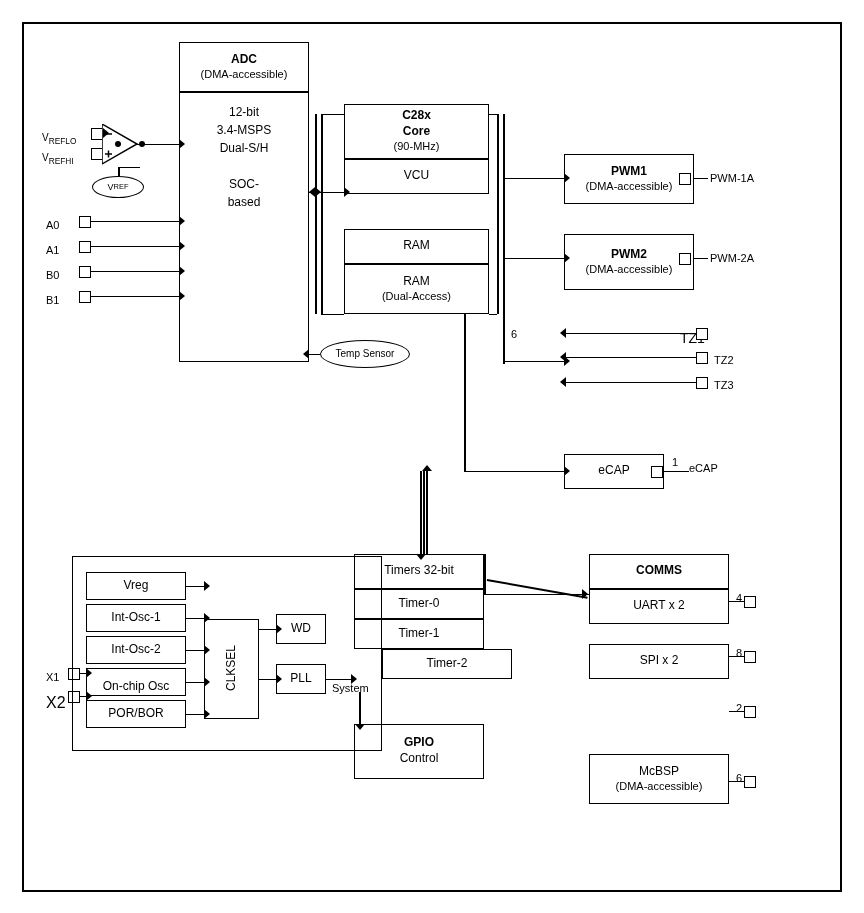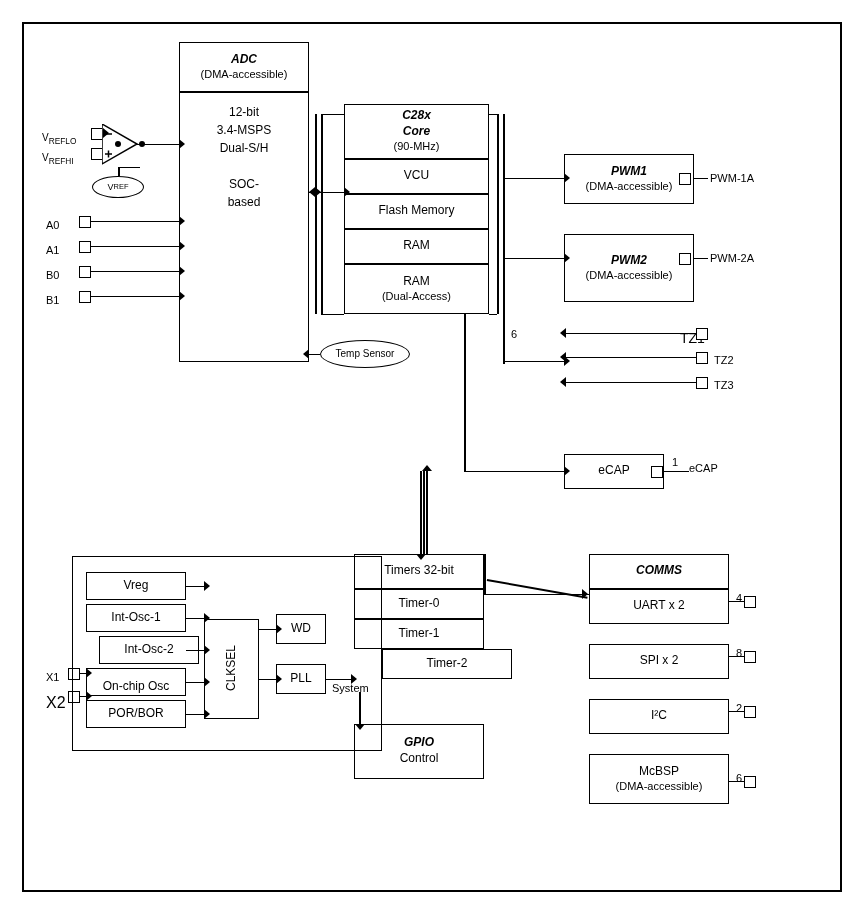--- a/index.html
+++ b/index.html
@@ -26,21 +26,20 @@
       flex-direction: column;
       align-items: center;
       justify-content: center;
       text-align: center;
       font-size: 12px;
       line-height: 1.3;
     }
     .block-title {
       font-weight: bold;
       text-align: center;
-      font-style: italic;
     }
     .label {
       position: absolute;
       font-size: 11px;
       text-align: center;
     }
     
     .arrow-line {
       position: absolute;
       background: #000;
@@ -219,23 +218,20 @@
   <div class="block" style="left:320px; top:80px; width:145px; height:55px;">
     <div class="block-title">C28x</div>
     <div class="block-title">Core</div>
     <div style="font-size:11px;">(90-MHz)</div>
   </div>
 
   <div class="block" style="left:320px; top:135px; width:145px; height:35px;">
     <div>VCU</div>
   </div>
 
-  <div class="block" style="left:320px; top:170px; width:145px; height:35px;">
-    <div>Flash Memory</div>
-  </div>
 
   <div class="block" style="left:320px; top:205px; width:145px; height:35px;">
     <div>RAM</div>
   </div>
 
   <div class="block" style="left:320px; top:240px; width:145px; height:50px;">
     <div>RAM</div>
     <div style="font-size:11px;">(Dual-Access)</div>
   </div>
 
@@ -258,21 +254,21 @@
     <div class="block-title">PWM1</div>
     <div style="font-size:11px;">(DMA-accessible)</div>
   </div>
 
   <div class="pin-label" style="left:686px; top:148px; font-size:11px;">PWM-1A</div>
   <div class="arrow-line h-line" style="left:670px; top:154px; width:14px;"></div>
   <div class="small-box" style="left:655px; top:149px; width:12px; height:12px;"></div>
 
   <div class="arrow-line h-line arrow-right" style="left:479px; top:154px; width:61px;"></div>
 
-  <div class="block" style="left:540px; top:210px; width:130px; height:68px;">
+  <div class="block" style="left:540px; top:210px; width:130px; height:56px;">
     <div class="block-title">PWM2</div>
     <div style="font-size:11px;">(DMA-accessible)</div>
   </div>
 
   <div class="pin-label" style="left:686px; top:228px; font-size:11px;">PWM-2A</div>
   <div class="arrow-line h-line" style="left:670px; top:234px; width:14px;"></div>
   <div class="small-box" style="left:655px; top:229px; width:12px; height:12px;"></div>
 
   <div class="arrow-line h-line arrow-right" style="left:479px; top:234px; width:61px;"></div>
 
@@ -336,23 +332,20 @@
   </div>
 
   <div class="block" style="left:565px; top:565px; width:140px; height:35px;">
     <div>UART x 2</div>
   </div>
 
   <div class="block" style="left:565px; top:620px; width:140px; height:35px;">
     <div>SPI x 2</div>
   </div>
 
-  <div class="block" style="left:565px; top:675px; width:140px; height:35px;">
-    <div>I²C</div>
-  </div>
 
   <div class="block" style="left:565px; top:730px; width:140px; height:50px;">
     <div>McBSP</div>
     <div style="font-size:11px;">(DMA-accessible)</div>
   </div>
 
   <div class="label" style="left:712px; top:568px; font-size:11px;">4</div>
   <div class="small-box" style="left:720px; top:572px; width:12px; height:12px;"></div>
   <div class="arrow-line h-line" style="left:705px; top:577px; width:15px;"></div>
 
@@ -375,21 +368,21 @@
   <div class="arrow-line v-line" style="left:460px; top:530px; width:1.5px; height:40px;"></div>
 
   <div class="block" style="left:62px; top:548px; width:100px; height:28px;">
     <div>Vreg</div>
   </div>
 
   <div class="block" style="left:62px; top:580px; width:100px; height:28px;">
     <div>Int-Osc-1</div>
   </div>
 
-  <div class="block" style="left:75px; top:612px; width:100px; height:28px;">
+  <div class="block" style="left:62px; top:612px; width:100px; height:28px;">
     <div>Int-Osc-2</div>
   </div>
 
   <div class="block" style="left:62px; top:644px; width:100px; height:28px;justify-content:flex-end;">
     <div>On-chip Osc</div>
   </div>
 
   <div class="block" style="left:62px; top:676px; width:100px; height:28px;">
     <div>POR/BOR</div>
   </div>

